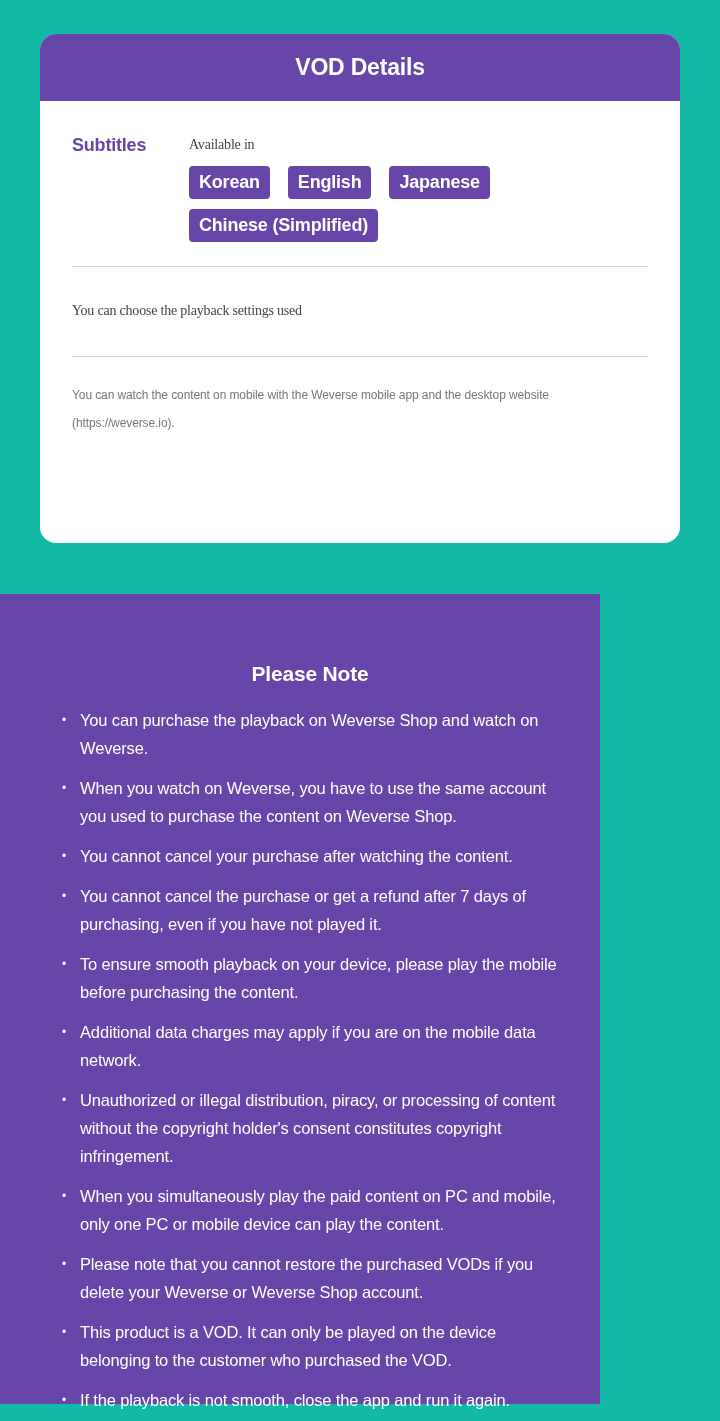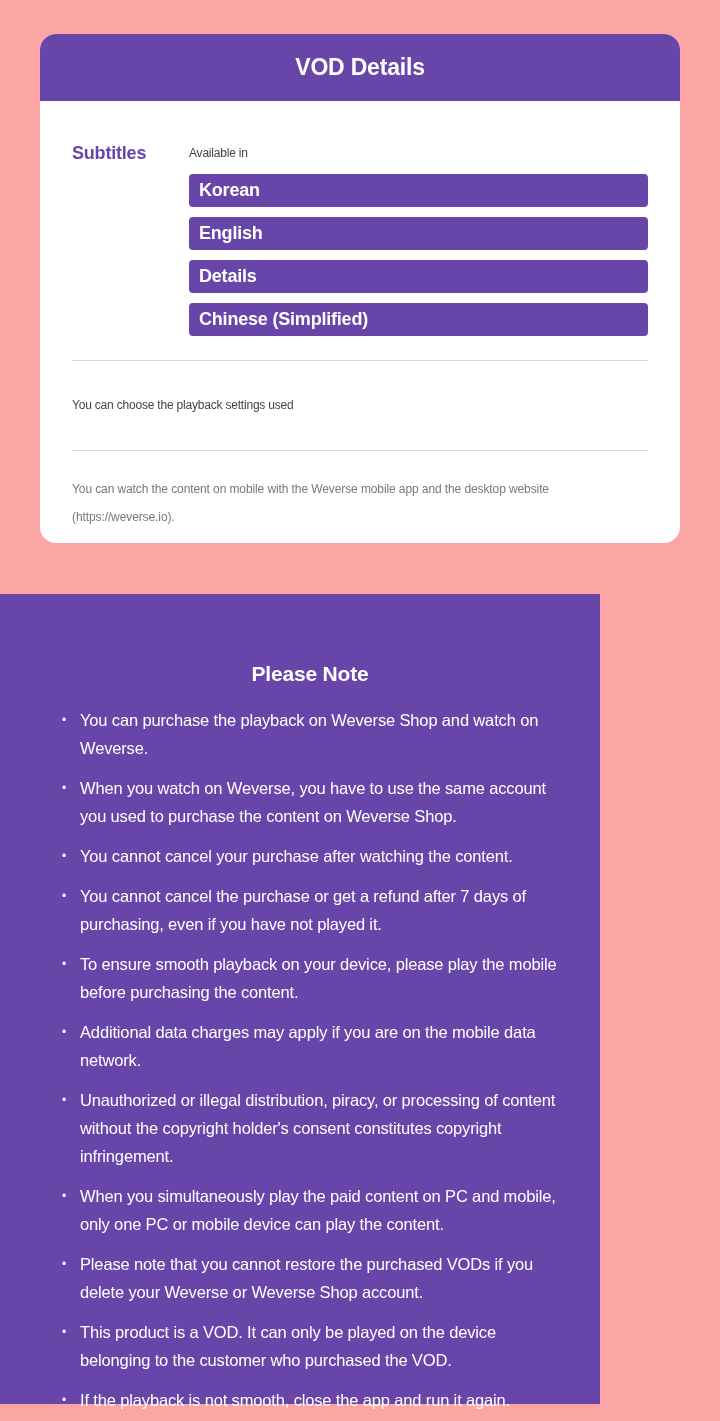--- a/index.html
+++ b/index.html
@@ -1,21 +1,21 @@
 <!DOCTYPE html>
 <html><head>
   <meta charset="utf-8">
   <style>
     * { box-sizing: border-box; margin: 0; padding: 0; }
     html, body {
       width: 720px;
       background: #efe7f6;
       font-family: "Liberation Sans", "DejaVu Sans", sans-serif;
     }
-    .page { width: 720px; height: 1421px; position: relative; background: #fca5a5; }
+    .page { width: 720px; height: 1421px; position: relative; background: #14b8a6; }
 
     
     .card {
       position: absolute;
       left: 40px; top: 34px;
       width: 640px; height: 509px;
       background: #ffffff;
       border-radius: 16px;
       overflow: hidden;
     }
@@ -30,39 +30,40 @@
       font-weight: 700;
       letter-spacing: -0.2px;
     }
     .card-body { padding: 0 32px; }
     .row {
       display: flex;
       padding-top: 32px;
       padding-bottom: 24px;
       border-bottom: 1px solid #d8d8d8;
     }
-    .row.first { padding-top: 32px; margin-top: 8px; }
+    .row.first { padding-top: 32px; }
     .row-label {
       width: 117px;
       flex-shrink: 0;
       color: #6846a9;
       font-size: 18px;
       font-weight: 700;
       line-height: 24px;
       letter-spacing: -0.2px;
     }
     .row-content { flex: 1; }
     .row-desc {
       color: #444444;
-      font-size: 12px;
+      font-size: 14px;
       line-height: 24px;
       margin-bottom: 9px;
       letter-spacing: -0.2px;
+      font-family: Liberation Serif, serif;
     }
-    .tags { display: flex; flex-wrap: wrap; gap: 10px 18px; flex-direction: column; }
+    .tags { display: flex; flex-wrap: wrap; gap: 10px 18px; }
     .tag {
       background: #6846a9;
       color: #ffffff;
       font-size: 18px;
       font-weight: 700;
       line-height: 24px;
       padding: 4px 10px 5px 10px;
       border-radius: 4px;
       letter-spacing: -0.2px;
     }
@@ -120,21 +121,21 @@
 
     <div class="card-body">
 
       <div class="row first">
         <div class="row-label">Subtitles</div>
         <div class="row-content">
           <div class="row-desc">Available in</div>
           <div class="tags">
             <span class="tag">Korean</span>
             <span class="tag">English</span>
-            <span class="tag">Details</span>
+            <span class="tag">Japanese</span>
             <span class="tag">Chinese (Simplified)</span>
           </div>
         </div>
       </div>
 
       <div class="row">
         <div class="row-content">
           <div class="row-desc">You can choose the playback settings used</div>
         </div>
       </div>

